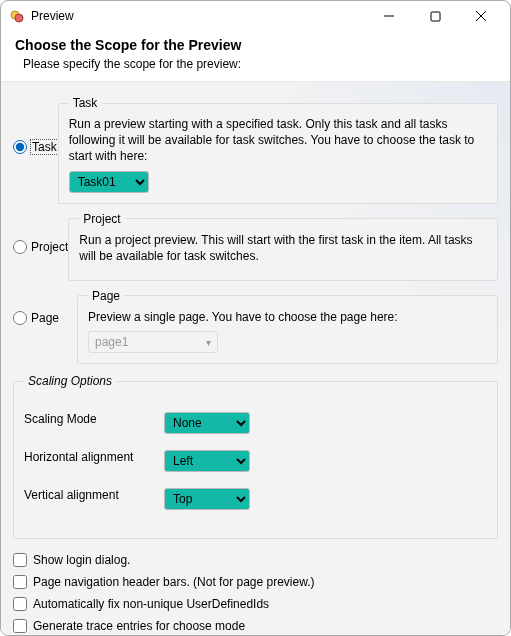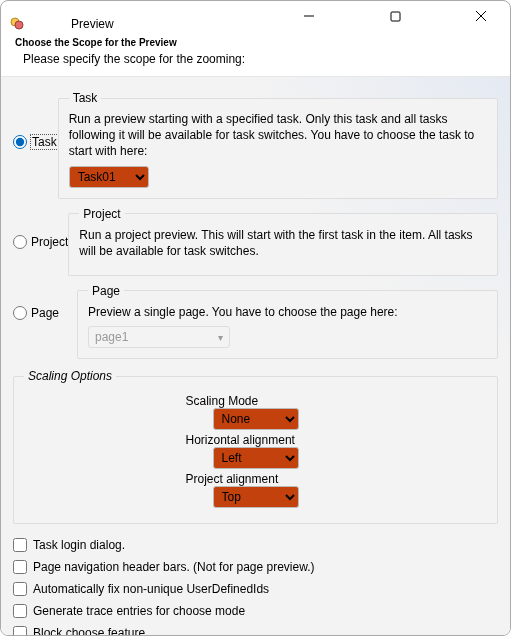--- a/index.html
+++ b/index.html
@@ -13,40 +13,39 @@
     height: 636px;
     border: 1px solid #aaa;
     border-radius: 8px;
     overflow: hidden;
     position: relative;
   }
   
   .titlebar {
     height: 30px;
     display: flex;
-    align-items: flex-end;
+    align-items: center;
     padding: 0 6px 0 8px;
-    gap: 40px;
   }
   .titlebar .appicon {
     width:16px; height:16px; margin-right:6px;
     display:inline-block;
   }
   .titlebar .title { flex:0 0 auto; font-size:12px; }
   .titlebar .spacer { flex:1 1 auto; }
   .winbtn {
     width:46px; height:30px; display:flex; align-items:center; justify-content:center;
     color:#000;
   }
   .winbtn svg { width:10px; height:10px; }
   .winbtn.max svg { width:11px; height:11px; }
 
   
   .header { padding: 6px 14px 10px 14px; }
-  .header h1 { font-size: 10px; font-weight: bold; margin: 0 0 4px 0; }
+  .header h1 { font-size: 14px; font-weight: bold; margin: 0 0 4px 0; }
   .header .sub { font-size: 12px; margin-left: 8px; }
 
   
   .main {
     background: #f3f3f3;
     border-top: 1px solid #e7e7e7;
     padding: 14px 12px 12px 12px;
     position: relative;
     background-image: radial-gradient(circle at 120% -10%, rgba(160,190,240,0.25), rgba(243,243,243,0) 40%);
   }
@@ -70,40 +69,40 @@
     background: #f3f3f3;
   }
   fieldset.scope-group legend { padding: 0 4px; font-size:12px; color:#000; }
   fieldset.scope-group .desc { font-size:12px; line-height:1.35; margin-bottom:6px; }
 
   select.combo, input.combo {
     font: inherit;
     height: 22px;
     border: 1px solid #bbb;
     border-radius: 3px;
-    background:#c2410c;
+    background:#14b8a6;
     padding: 1px 4px;
   }
   select.combo:disabled, input.combo:disabled, .disabled-combo {
     background:#f3f3f3; color:#888; border-color:#ddd;
   }
   .disabled-combo {
     display:inline-flex; align-items:center; justify-content:space-between;
-    width:142px; height:22px; border:1px solid #ddd; border-radius:3px;
+    width:130px; height:22px; border:1px solid #ddd; border-radius:3px;
     padding: 0 6px; color:#9a9a9a; font-size:12px;
   }
   .disabled-combo .chev { font-size:10px; color:#9a9a9a; }
 
   
   fieldset.scaling {
     border:1px solid #ddd; border-radius:2px;
     margin: 10px 0 8px 0; padding: 8px 10px 12px 10px;
   }
   fieldset.scaling legend { padding:0 4px; font-size:12px;font-style:italic; }
-  .scaling-row { display:flex; align-items:center; margin: 3px 0; flex-direction: column; }
+  .scaling-row { display:flex; align-items:flex-start; margin: 16px 0; }
   .scaling-row label { width: 140px; font-size:12px; }
   .scaling-row select { width: 86px; }
 
   
   .checks { padding: 2px 0 0 0; }
   .checks label { display:flex; align-items:center; height:22px; font-size:12px; }
   .checks input[type=checkbox] { margin: 0 6px 0 0; width:14px; height:14px; accent-color:#0067c0; }
 
   
   .footer {
@@ -138,21 +137,21 @@
   <div class="winbtn">
     <svg viewBox="0 0 10 10">
         <line x1="0" y1="0" x2="10" y2="10" stroke="#000" stroke-width="1"></line>
         <line x1="10" y1="0" x2="0" y2="10" stroke="#000" stroke-width="1"></line>
       </svg>
   </div>
 </div>
 
 <div class="header">
   <h1>Choose the Scope for the Preview</h1>
-  <div class="sub">Please specify the scope for the zooming:</div>
+  <div class="sub">Please specify the scope for the preview:</div>
 </div>
 
 <div class="main">
 
   <div class="scope-row">
     <div class="scope-radio-cell tall">
       <input type="radio" name="scope" checked="" style="">
       <span class="radio-label dotted">Task</span>
     </div>
     <fieldset class="scope-group">
@@ -198,31 +197,31 @@
         <option>None</option>
       </select>
     </div>
     <div class="scaling-row">
       <label>Horizontal alignment</label>
       <select class="combo">
         <option>Left</option>
       </select>
     </div>
     <div class="scaling-row">
-      <label>Project alignment</label>
+      <label>Vertical alignment</label>
       <select class="combo">
         <option>Top</option>
       </select>
     </div>
   </fieldset>
 
   <div class="checks">
     <label>
       <input type="checkbox" style="">
-      <span>Task login dialog.</span>
+      <span>Show login dialog.</span>
     </label>
     <label>
       <input type="checkbox" style="">
       <span>Page navigation header bars. (Not for page preview.)</span>
     </label>
     <label>
       <input type="checkbox" style="">
       <span>Automatically fix non-unique UserDefinedIds</span>
     </label>
     <label>

